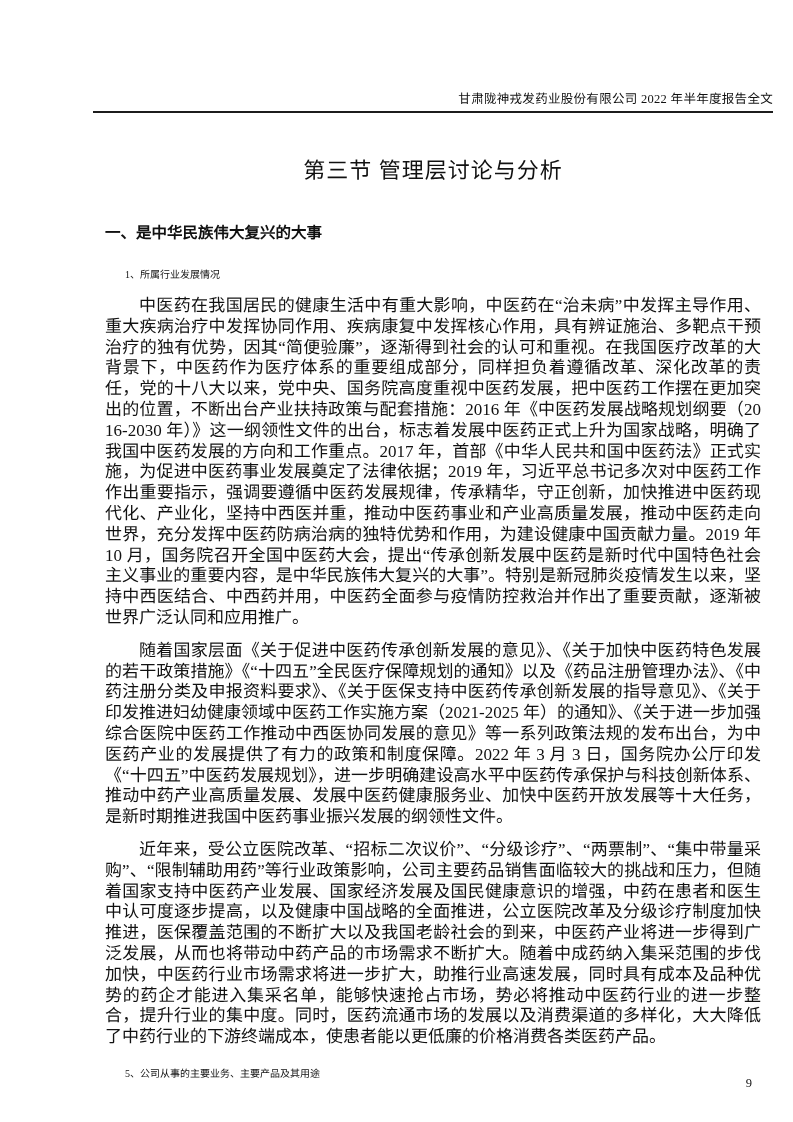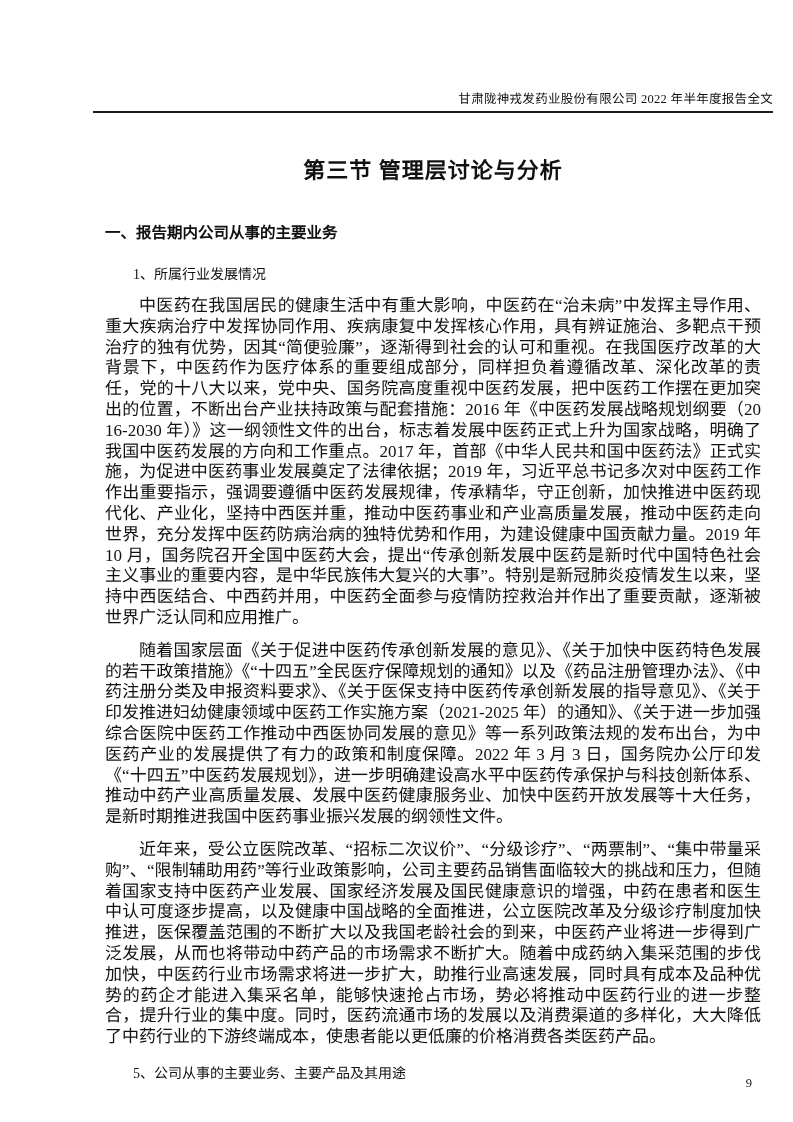--- a/index.html
+++ b/index.html
@@ -20,34 +20,34 @@
     letter-spacing: 0.3px;
     padding-bottom: 4px;
     border-bottom: 2px solid #1c1c1c;
   }
   .content {
     position: absolute;
     top: 108px; left: 57px; width: 680px;
   }
   .doc-title {
     font-size: 22px;
-    font-weight: bold;
+    font-weight: normal;
     text-align: center;
     line-height: 30px;
     letter-spacing: 1px;
   }
   .section-heading {
     margin-top: 37px;
     font-size: 15.5px;
     font-weight: bold;
     line-height: 20px;
   }
   .subsection-heading {
     margin-top: 22px;
-    font-size: 14px;
+    font-size: 10px;
     font-weight: normal;
     line-height: 19px;
     text-indent: 2em;
   }
   .subsection-heading.second {
     margin-top: 16px;
   }
   p.body-para {
     margin-top: 10px;
     font-size: 17px;
@@ -68,21 +68,21 @@
 </style>
 </head>
 <body>
 
 <div class="doc-header">甘肃陇神戎发药业股份有限公司 2022 年半年度报告全文</div>
 
 <div class="content">
 
   <h1 class="doc-title">第三节 管理层讨论与分析</h1>
 
-  <h2 class="section-heading">一、报告期内公司从事的主要业务</h2>
+  <h2 class="section-heading">一、是中华民族伟大复兴的大事</h2>
 
   <h3 class="subsection-heading">1、所属行业发展情况</h3>
 
   <p class="body-para">中医药在我国居民的健康生活中有重大影响，中医药在“治未病”中发挥主导作用、重大疾病治疗中发挥协同作用、疾病康复中发挥核心作用，具有辨证施治、多靶点干预治疗的独有优势，因其“简便验廉”，逐渐得到社会的认可和重视。在我国医疗改革的大背景下，中医药作为医疗体系的重要组成部分，同样担负着遵循改革、深化改革的责任，党的十八大以来，党中央、国务院高度重视中医药发展，把中医药工作摆在更加突出的位置，不断出台产业扶持政策与配套措施：2016 年《中医药发展战略规划纲要（2016-2030 年）》这一纲领性文件的出台，标志着发展中医药正式上升为国家战略，明确了我国中医药发展的方向和工作重点。2017 年，首部《中华人民共和国中医药法》正式实施，为促进中医药事业发展奠定了法律依据；2019 年，习近平总书记多次对中医药工作作出重要指示，强调要遵循中医药发展规律，传承精华，守正创新，加快推进中医药现代化、产业化，坚持中西医并重，推动中医药事业和产业高质量发展，推动中医药走向世界，充分发挥中医药防病治病的独特优势和作用，为建设健康中国贡献力量。2019 年 10 月，国务院召开全国中医药大会，提出“传承创新发展中医药是新时代中国特色社会主义事业的重要内容，是中华民族伟大复兴的大事”。特别是新冠肺炎疫情发生以来，坚持中西医结合、中西药并用，中医药全面参与疫情防控救治并作出了重要贡献，逐渐被世界广泛认同和应用推广。</p>
 
   <p class="body-para">随着国家层面《关于促进中医药传承创新发展的意见》、《关于加快中医药特色发展的若干政策措施》《“十四五”全民医疗保障规划的通知》以及《药品注册管理办法》、《中药注册分类及申报资料要求》、《关于医保支持中医药传承创新发展的指导意见》、《关于印发推进妇幼健康领域中医药工作实施方案（2021-2025 年）的通知》、《关于进一步加强综合医院中医药工作推动中西医协同发展的意见》等一系列政策法规的发布出台，为中医药产业的发展提供了有力的政策和制度保障。2022 年 3 月 3 日，国务院办公厅印发《“十四五”中医药发展规划》，进一步明确建设高水平中医药传承保护与科技创新体系、推动中药产业高质量发展、发展中医药健康服务业、加快中医药开放发展等十大任务，是新时期推进我国中医药事业振兴发展的纲领性文件。</p>
 
   <p class="body-para">近年来，受公立医院改革、“招标二次议价”、“分级诊疗”、“两票制”、“集中带量采购”、“限制辅助用药”等行业政策影响，公司主要药品销售面临较大的挑战和压力，但随着国家支持中医药产业发展、国家经济发展及国民健康意识的增强，中药在患者和医生中认可度逐步提高，以及健康中国战略的全面推进，公立医院改革及分级诊疗制度加快推进，医保覆盖范围的不断扩大以及我国老龄社会的到来，中医药产业将进一步得到广泛发展，从而也将带动中药产品的市场需求不断扩大。随着中成药纳入集采范围的步伐加快，中医药行业市场需求将进一步扩大，助推行业高速发展，同时具有成本及品种优势的药企才能进入集采名单，能够快速抢占市场，势必将推动中医药行业的进一步整合，提升行业的集中度。同时，医药流通市场的发展以及消费渠道的多样化，大大降低了中药行业的下游终端成本，使患者能以更低廉的价格消费各类医药产品。</p>
 
   <h3 class="subsection-heading second">5、公司从事的主要业务、主要产品及其用途</h3>

